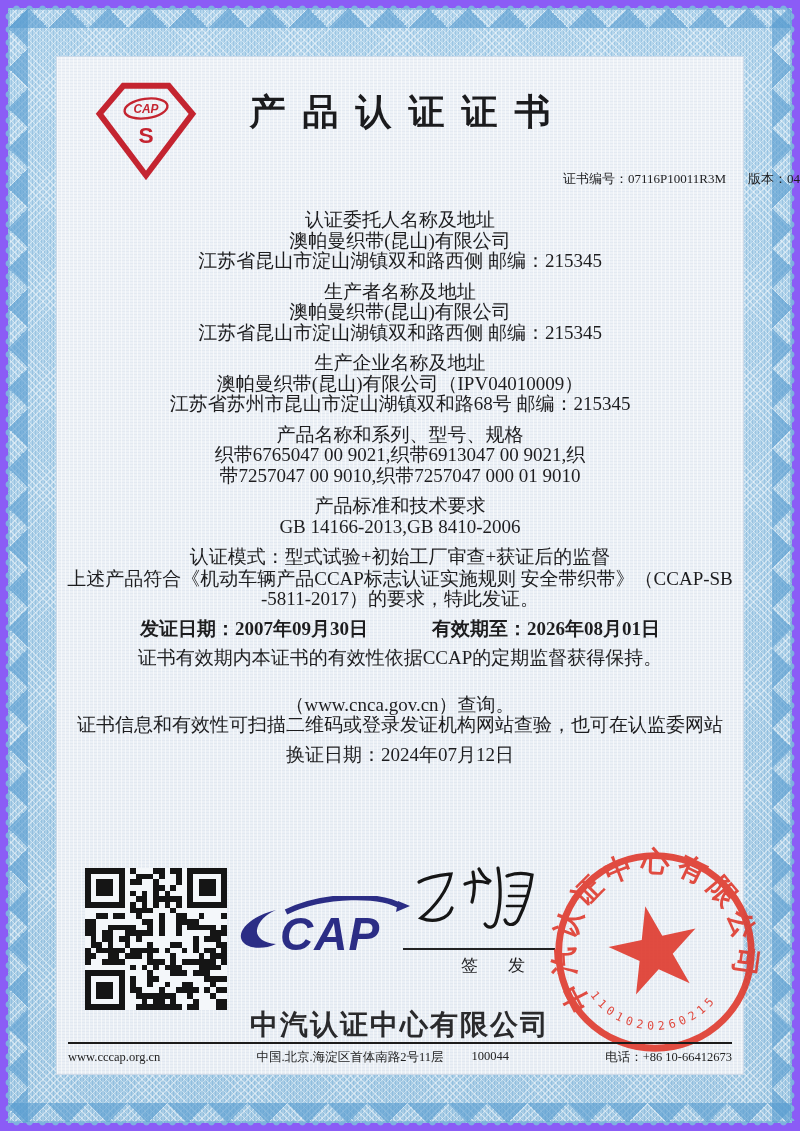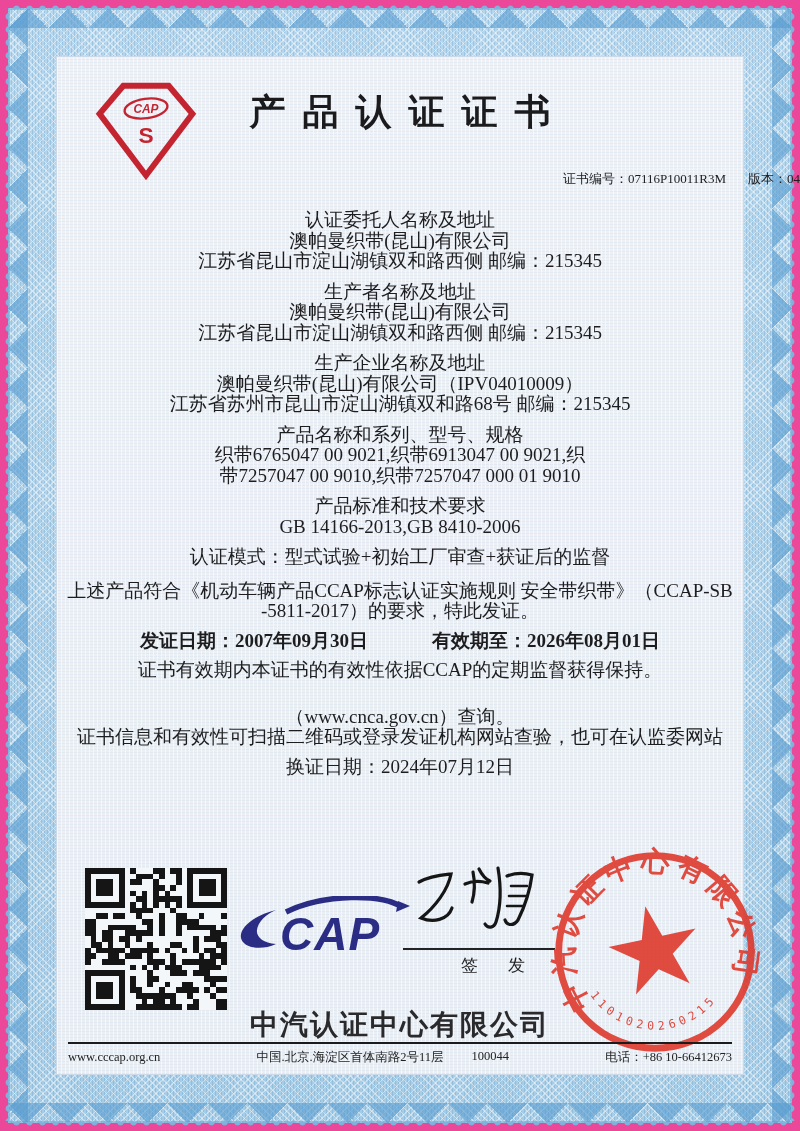--- a/index.html
+++ b/index.html
@@ -1,18 +1,18 @@
 <!DOCTYPE html>
 <html><head>
 <meta charset="utf-8">
 <style>
   html,body{margin:0;padding:0;background:#fff;}
   #canvas{
     position:relative; width:800px; height:1131px; overflow:hidden;
-    background:#ec4899;
+    background:#8b5cf6;
     font-family:"Liberation Serif","DejaVu Serif",serif;
     color:#1d1d1f;
   }
   
   .frame{
     position:absolute; inset:8px;
     background:
       repeating-linear-gradient(45deg, rgba(255,255,255,.42) 0 1px, transparent 1px 5px),
       repeating-linear-gradient(-45deg, rgba(255,255,255,.42) 0 1px, transparent 1px 5px),
       repeating-linear-gradient(90deg, rgba(70,140,195,.22) 0 1px, transparent 1px 3px),
@@ -59,21 +59,21 @@
     text-align:right; font-size:13px; white-space:nowrap;
   }
   .cert-line .gap{display:inline-block; width:22px;}
   
   .content{
     position:absolute; top:210px; left:56px; right:56px;
     text-align:center; font-size:19px; line-height:20.5px;
   }
   .content div{white-space:nowrap;}
   .sec{margin-bottom:10px;}
-  .mode{margin-bottom:13px;}
+  .mode{margin-bottom:1px;}
   .statement{margin-bottom:9px;}
   .dates{margin-bottom:9px; display:flex; justify-content:center; gap:64px; white-space:nowrap;font-weight:bold;}
   .keep{margin-bottom:26px;}
   .query{margin-bottom:9px;}
   
   .qr{position:absolute; left:85px; top:868px; width:142px; height:142px;}
   .ccap-logo{position:absolute; left:230px; top:896px; width:184px; height:66px;}
   .sign-block{position:absolute; left:403px; top:860px; width:152px; text-align:right;}
   .sign-svg{width:150px; height:86px; display:block;}
   .sign-rule{border:0; border-top:2px solid #222; margin:2px 0 4px 0;}

